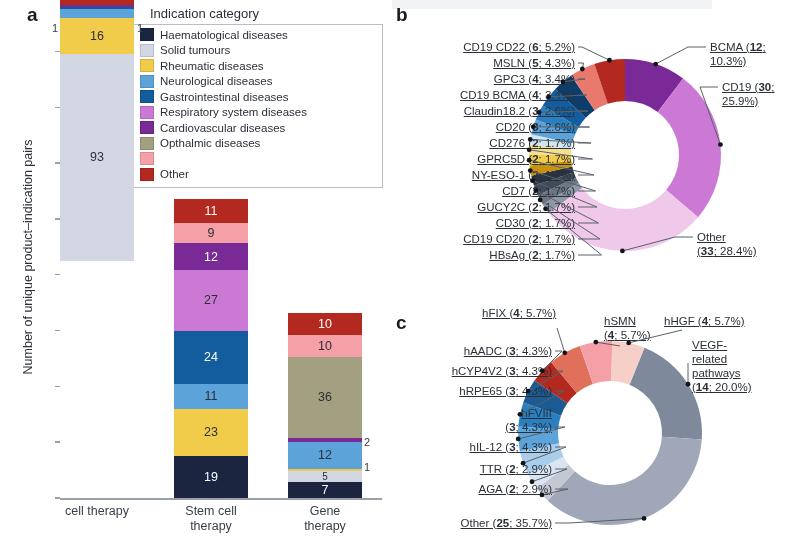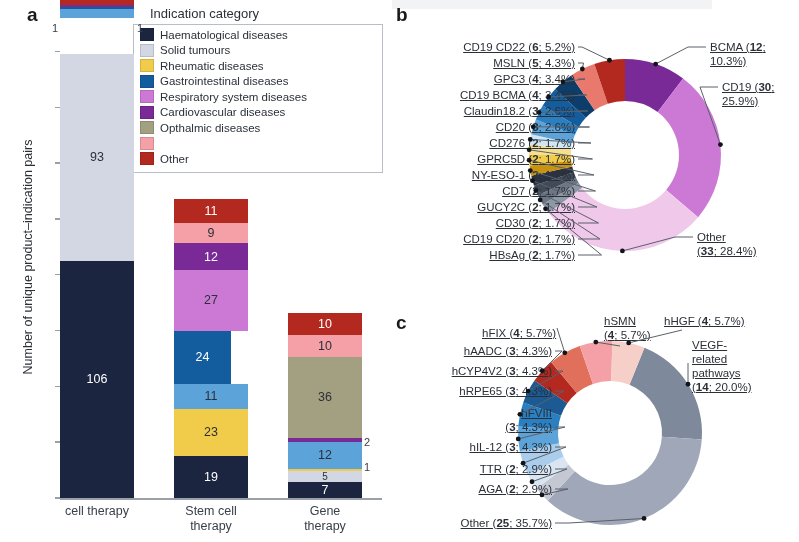--- a/index.html
+++ b/index.html
@@ -165,20 +165,24 @@
         </div>
         <div class="leg-row">
           <span class="leg-sw" style="background: rgb(211, 215, 227);"></span>
           <span class="leg-tx">Solid tumours</span>
         </div>
         <div class="leg-row">
           <span class="leg-sw" style="background: rgb(240, 204, 74);"></span>
           <span class="leg-tx">Rheumatic diseases</span>
         </div>
         <div class="leg-row">
+          <span class="leg-sw" style="background: rgb(91, 163, 217);"></span>
+          <span class="leg-tx">Neurological diseases</span>
+        </div>
+        <div class="leg-row">
           <span class="leg-sw" style="background: rgb(19, 93, 158);"></span>
           <span class="leg-tx">Gastrointestinal diseases</span>
         </div>
         <div class="leg-row">
           <span class="leg-sw" style="background: rgb(204, 121, 214);"></span>
           <span class="leg-tx">Respiratory system diseases</span>
         </div>
         <div class="leg-row">
           <span class="leg-sw" style="background: rgb(122, 42, 151);"></span>
           <span class="leg-tx">Cardiovascular diseases</span>
@@ -188,40 +192,40 @@
           <span class="leg-tx">Opthalmic diseases</span>
         </div>
         <div class="leg-row">
           <span class="leg-sw" style="background: rgb(244, 160, 166);"></span>
         </div>
         <div class="leg-row">
           <span class="leg-sw" style="background: rgb(179, 41, 31);"></span>
           <span class="leg-tx">Other</span>
         </div>
       </div>
-  <div class="seg" title="Haematological diseases" style="position: absolute; left: 60px; top: 261.349px; height: 236.651px; width: 74px; background: rgb(27, 37, 64);">
-        <span class="seg-label" style="color: rgb(255, 255, 255);">106</span>
-      </div>
       <div class="seg" title="Solid tumours" style="position: absolute; left: 60px; top: 53.7209px; height: 207.628px; width: 74px; background: rgb(211, 215, 227);">
         <span class="seg-label" style="color: rgb(43, 48, 56);">93</span>
+      </div>
+      <div class="seg" title="Rheumatic diseases" style="position: absolute; left: 60px; top: 18px; height: 35.7209px; width: 74px; background: rgb(240, 204, 74);">
+        <span class="seg-label" style="color: rgb(43, 48, 56);">16</span>
       </div>
       <div class="seg" title="Neurological diseases" style="position: absolute; left: 60px; top: 9.06977px; height: 8.93023px; width: 74px; background: rgb(91, 163, 217);"></div>
       <div class="seg" title="Gastrointestinal diseases" style="position: absolute; left: 60px; top: 6.83721px; height: 2.23256px; width: 74px; background: rgb(19, 93, 158);"></div>
       <div class="seg" title="Cardiovascular diseases" style="position: absolute; left: 60px; top: 4.60465px; height: 2.23256px; width: 74px; background: rgb(122, 42, 151);"></div>
       <div class="seg" title="Other" style="position: absolute; left: 60px; top: 0.139535px; height: 4.46512px; width: 74px; background: rgb(179, 41, 31);"></div>
       <div class="seg" title="Haematological diseases" style="position: absolute; left: 174px; top: 455.581px; height: 42.4186px; width: 74px; background: rgb(27, 37, 64);">
         <span class="seg-label" style="color: rgb(255, 255, 255);">19</span>
       </div>
       <div class="seg" title="Rheumatic diseases" style="position: absolute; left: 174px; top: 408.698px; height: 46.8837px; width: 74px; background: rgb(240, 204, 74);">
         <span class="seg-label" style="color: rgb(43, 48, 56);">23</span>
       </div>
       <div class="seg" title="Neurological diseases" style="position: absolute; left: 174px; top: 384.14px; height: 24.5581px; width: 74px; background: rgb(91, 163, 217);">
         <span class="seg-label" style="color: rgb(43, 48, 56);">11</span>
       </div>
-      <div class="seg" title="Gastrointestinal diseases" style="position: absolute; left: 174px; top: 330.558px; height: 53.5814px; width: 57px; background: rgb(19, 93, 158);">
+      <div class="seg" title="Gastrointestinal diseases" style="position: absolute; left: 174px; top: 330.558px; height: 53.5814px; width: 74px; background: rgb(19, 93, 158);">
         <span class="seg-label" style="color: rgb(255, 255, 255);">24</span>
       </div>
       <div class="seg" title="Respiratory system diseases" style="position: absolute; left: 174px; top: 270.279px; height: 60.2791px; width: 74px; background: rgb(204, 121, 214);">
         <span class="seg-label" style="color: rgb(43, 48, 56);">27</span>
       </div>
       <div class="seg" title="Cardiovascular diseases" style="position: absolute; left: 174px; top: 243.488px; height: 26.7907px; width: 74px; background: rgb(122, 42, 151);">
         <span class="seg-label" style="color: rgb(255, 255, 255);">12</span>
       </div>
       <div class="seg" title="Endocrine and metabolic diseases" style="position: absolute; left: 174px; top: 223.395px; height: 20.093px; width: 74px; background: rgb(244, 160, 166);">
         <span class="seg-label" style="color: rgb(43, 48, 56);">9</span>
@@ -355,21 +359,21 @@
       </div>
     <div id="c-labels">
         <div class="plabel r" style="left: auto; right: 247px; top: 56px;">hAADC (<b>3</b>; 4.3%)</div>
         <div class="plabel r" style="left: auto; right: 247px; top: 76px;">hCYP4V2 (<b>3</b>; 4.3%)</div>
         <div class="plabel r" style="left: auto; right: 247px; top: 96px;">hRPE65 (<b>3</b>; 4.3%)</div>
         <div class="plabel r" style="left: auto; right: 247px; top: 118px;">hFVIII<br>(<b>3</b>; 4.3%)</div>
         <div class="plabel r" style="left: auto; right: 247px; top: 152px;">hIL-12 (<b>3</b>; 4.3%)</div>
         <div class="plabel r" style="left: auto; right: 247px; top: 174px;">TTR (<b>2</b>; 2.9%)</div>
         <div class="plabel r" style="left: auto; right: 247px; top: 194px; margin-left: 24px;">AGA (<b>2</b>; 2.9%)</div>
         <div class="plabel r" style="left: auto; right: 247px; top: 228px;">Other (<b>25</b>; 35.7%)</div>
-        <div class="plabel" style="left: 90px; top: 38px; text-align: right;">hFIX (<b>4</b>; 5.7%)</div>
+        <div class="plabel" style="left: 90px; top: 18px; text-align: right;">hFIX (<b>4</b>; 5.7%)</div>
         <div class="plabel" style="left: 212px; top: 26px;">hSMN<br>(<b>4</b>; 5.7%)</div>
         <div class="plabel" style="left: 272px; top: 26px;">hHGF (<b>4</b>; 5.7%)</div>
         <div class="plabel" style="left: 300px; top: 50px;">VEGF-<br>related<br>pathways<br>(<b>14</b>; 20.0%)</div>
       </div>
   <svg width="407" height="254" style="position: absolute; left: 0px; top: 0px;">
         <path d="M 163 63 L 170 63 L 150.24802321439074 82.76118862283548" class="leader"></path>
         <circle cx="150.24802321439074" cy="82.76118862283548" r="2.4" class="dot"></circle>
         <path d="M 163 83 L 171 83 L 136.13179358934488 103.02861952350901" class="leader"></path>
         <circle cx="136.13179358934488" cy="103.02861952350901" r="2.4" class="dot"></circle>
         <path d="M 163 103 L 172 103 L 127.91615588230191 126.3211073942198" class="leader"></path>

